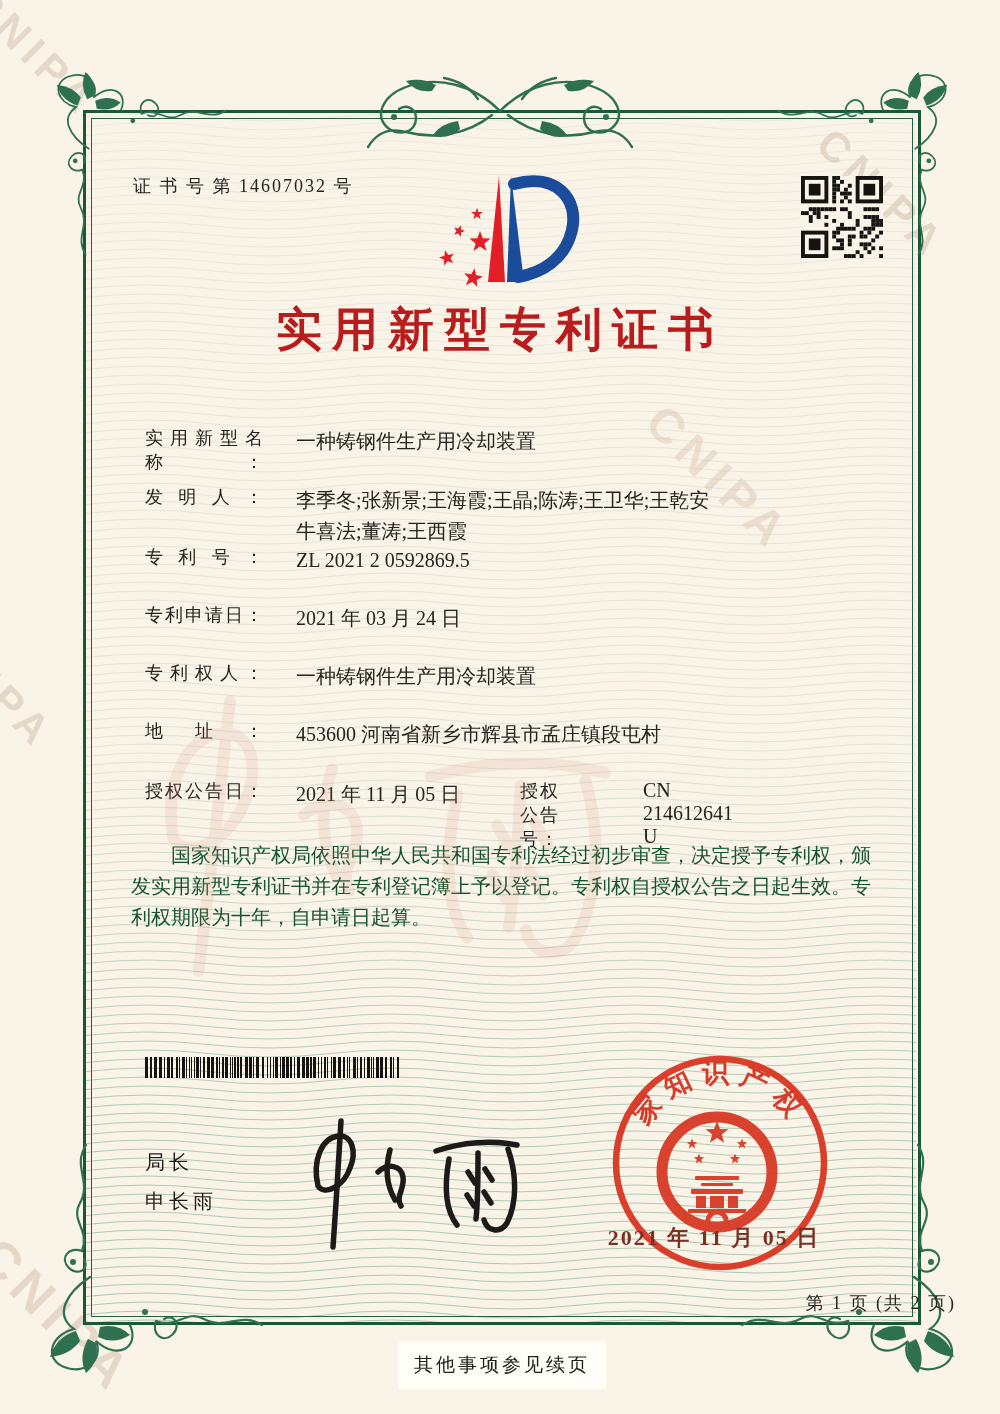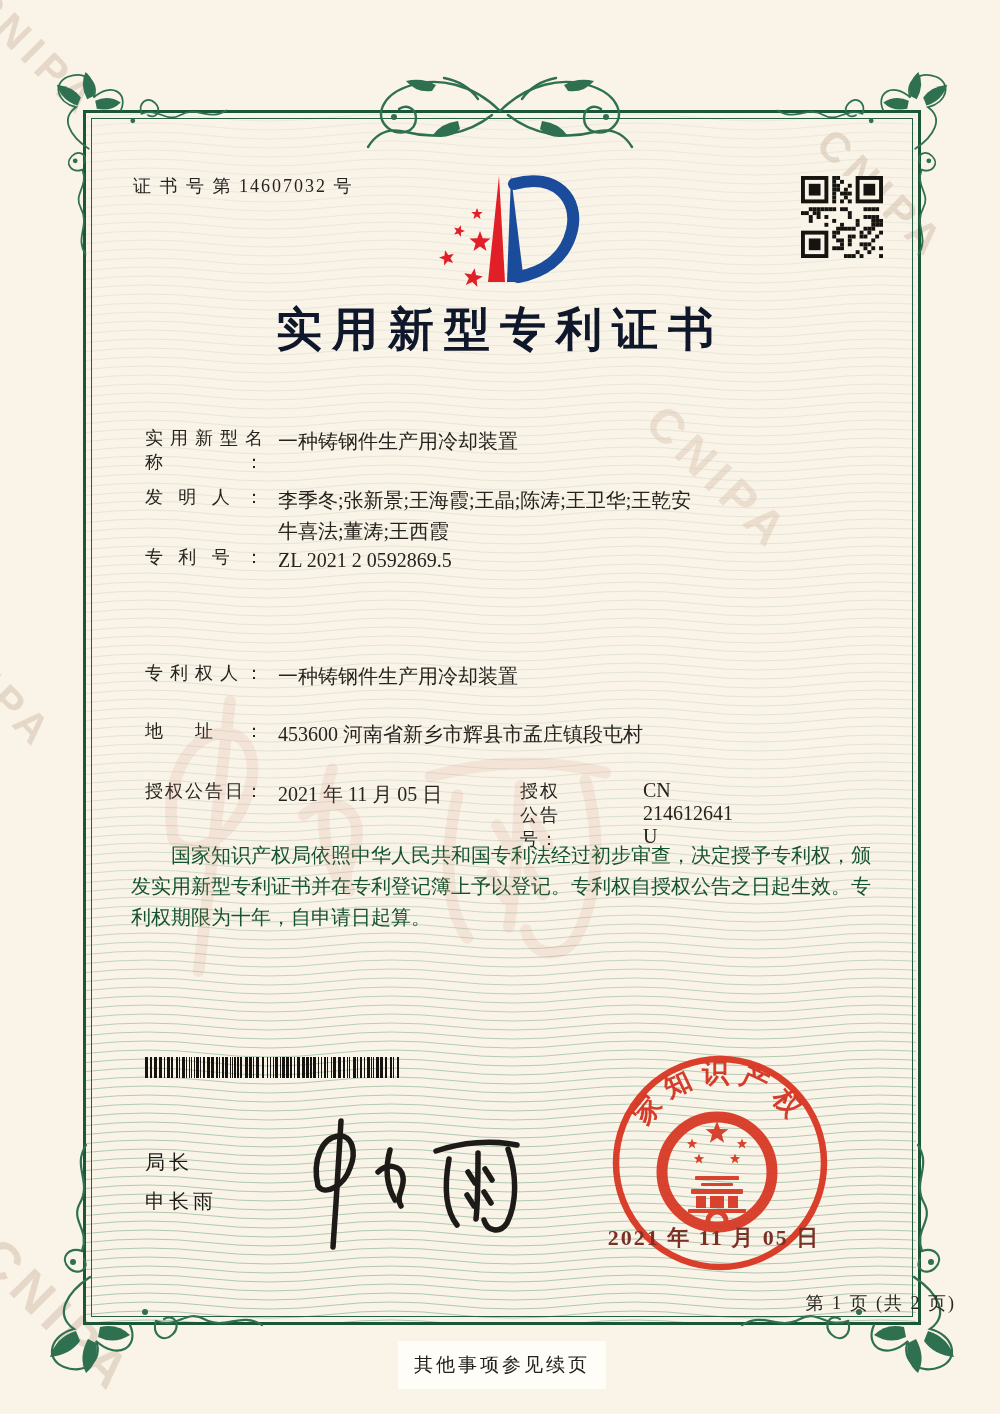--- a/index.html
+++ b/index.html
@@ -8,25 +8,25 @@
   .abs{position:absolute;}
   
   .wm{position:absolute;font-family:"Liberation Sans","DejaVu Sans",sans-serif;font-weight:700;
       font-size:42px;letter-spacing:7px;color:rgba(190,165,138,.34);transform:rotate(45deg);white-space:nowrap;}
   
   .border-outer{position:absolute;left:83px;top:110px;width:838px;height:1215px;border:3px solid #1a5638;box-sizing:border-box;}
   .border-inner{position:absolute;left:5px;top:5px;right:5px;bottom:5px;border:1.6px solid #236045;}
   
   .certno{position:absolute;left:133px;top:174px;font-size:18px;letter-spacing:2px;color:#262420;text-align:center;}
   .title{position:absolute;left:0;width:1000px;top:299px;text-align:center;font-size:46px;font-weight:700;
-         letter-spacing:10px;color:#0f172a;}
+         letter-spacing:10px;color:#b91c1c;}
   
   .frow{position:absolute;left:145px;font-size:20px;color:#26231e;}
   .fl{display:inline-block;width:118px;text-align:justify;text-align-last:justify;font-size:18px;vertical-align:top;}
-  .fv{display:inline-block;margin-left:10px;font-size:20px;line-height:31px;vertical-align:top;max-width:470px;}
+  .fv{display:inline-block;margin-left:28px;font-size:20px;line-height:31px;vertical-align:top;max-width:470px;}
   .fl2{font-size:18px;letter-spacing:2px;}
   
   .paras{position:absolute;left:131px;top:840px;width:740px;font-size:20px;line-height:31px;text-align:justify;color:#14532d;}
   .paras p{margin:0;text-indent:2em;}
   
   .sig-title{position:absolute;left:145px;top:1149px;font-size:20px;letter-spacing:4px;}
   .sig-name{position:absolute;left:145px;top:1188px;font-size:20px;letter-spacing:4px;}
   
   .pageind{position:absolute;left:0;width:956px;top:1291px;text-align:right;font-size:18px;letter-spacing:2px;color:#2a2722;}
   .footnote{position:absolute;left:398px;top:1341px;background:#fffdf8;padding:11px 16px;font-size:19px;letter-spacing:3px;color:#23201b;}
@@ -235,20 +235,24 @@
     <span class="fv">一种铸钢件生产用冷却装置</span>
   </div>
   <div class="frow" style="top:485px">
     <span class="fl">发明人：</span>
     <span class="fv">李季冬;张新景;王海霞;王晶;陈涛;王卫华;王乾安<br>牛喜法;董涛;王西霞</span>
   </div>
   <div class="frow" style="top:545px">
     <span class="fl">专利号：</span>
     <span class="fv">ZL 2021 2 0592869.5</span>
   </div>
+  <div class="frow" style="top:603px">
+    <span class="fl">专利申请日：</span>
+    <span class="fv">2021 年 03 月 24 日</span>
+  </div>
   <div class="frow" style="top:661px">
     <span class="fl">专利权人：</span>
     <span class="fv">一种铸钢件生产用冷却装置</span>
   </div>
   <div class="frow" style="top:719px">
     <span class="fl">地址：</span>
     <span class="fv">453600  河南省新乡市辉县市孟庄镇段屯村</span>
   </div>
   <div class="frow" style="top:779px">
     <span class="fl">授权公告日：</span>

